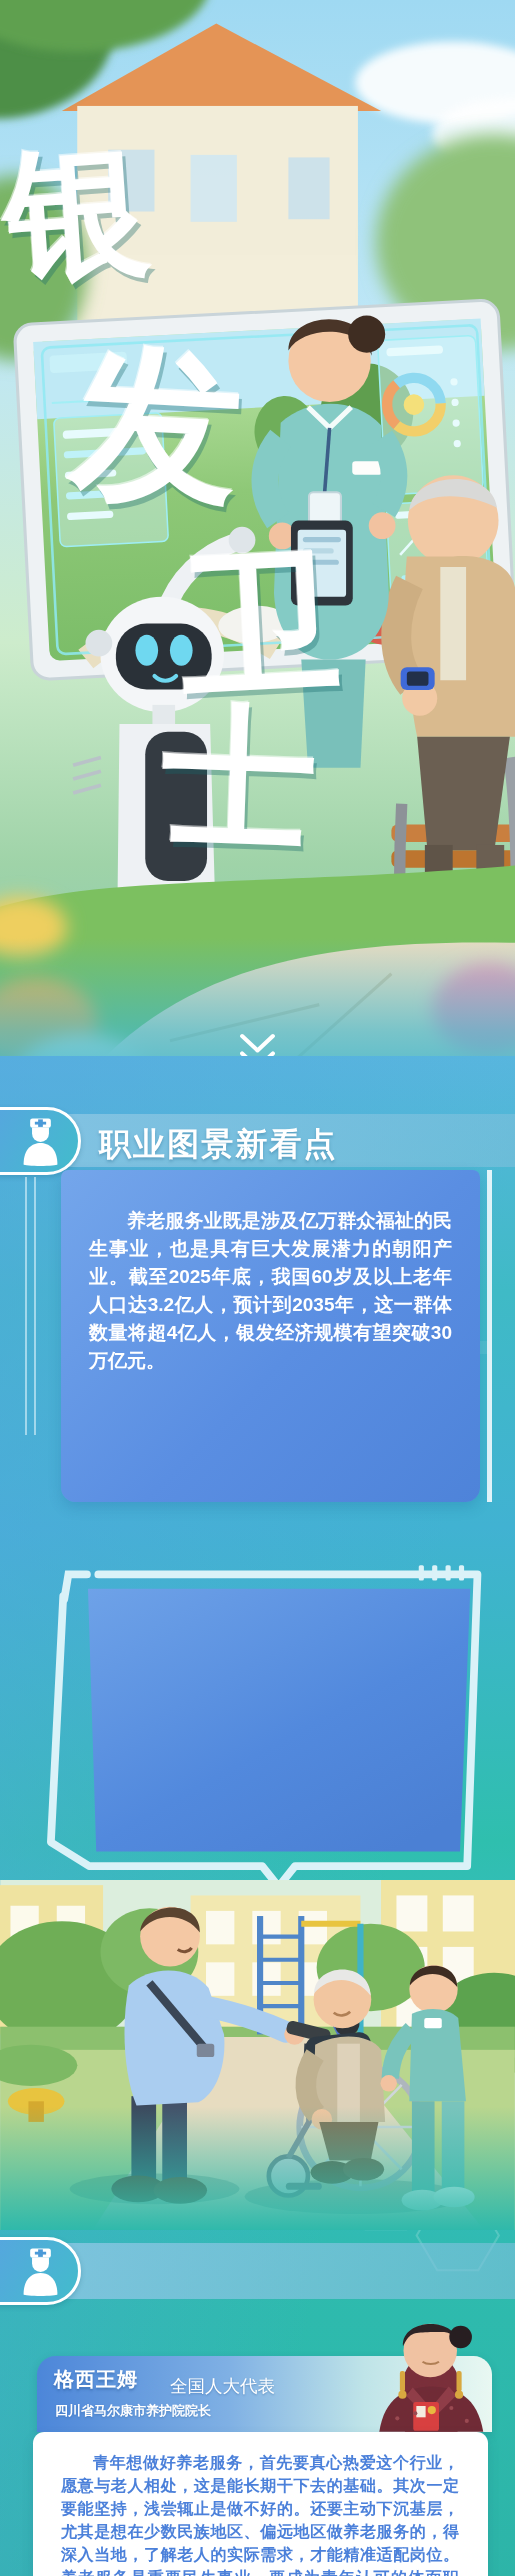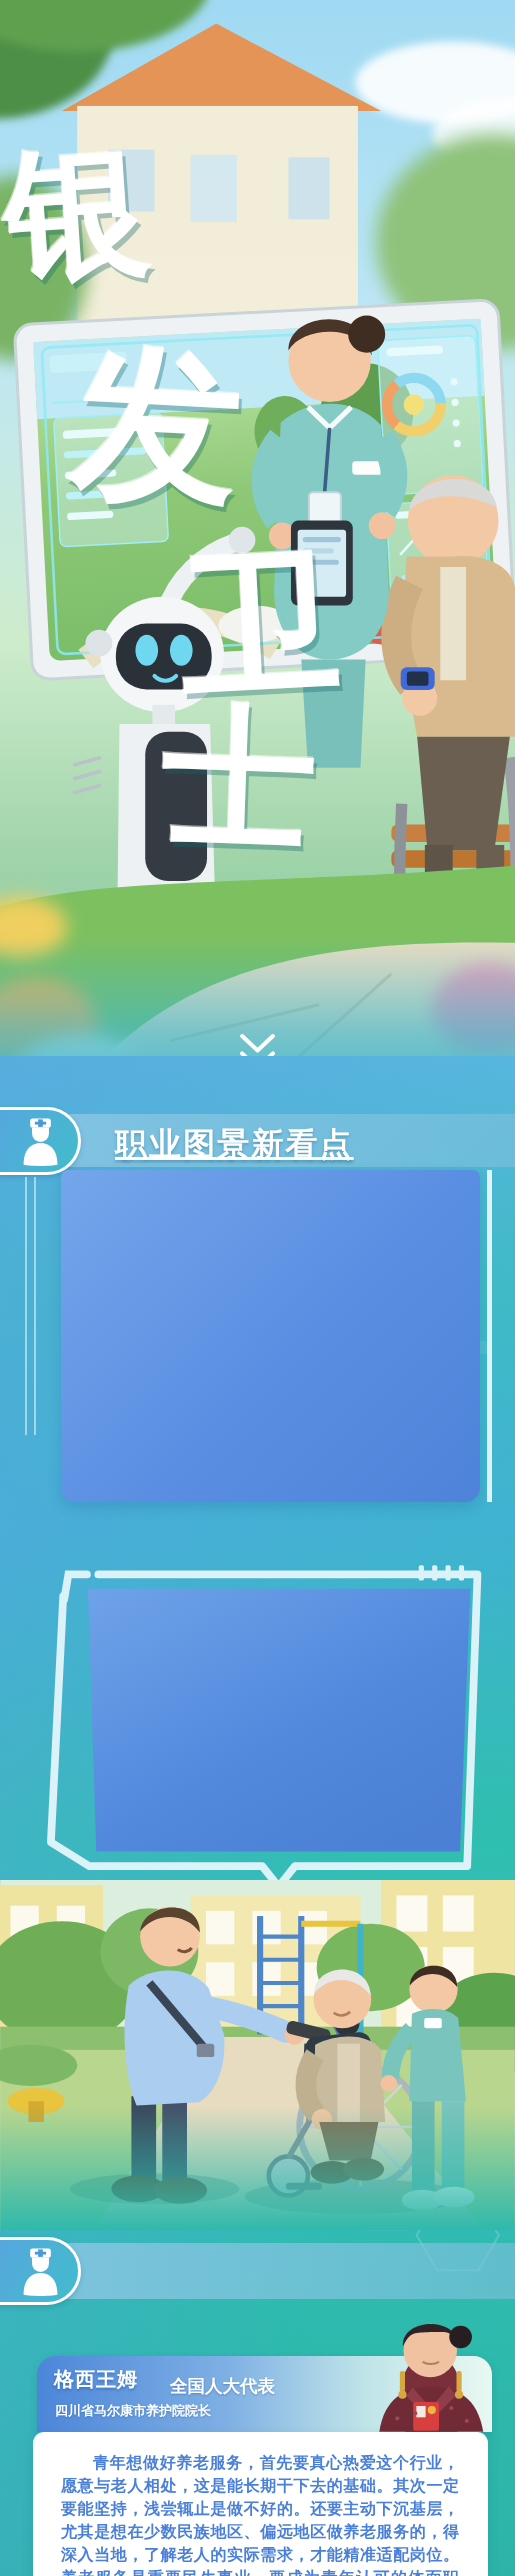--- a/index.html
+++ b/index.html
@@ -22,22 +22,22 @@
      background:
        linear-gradient(100deg,rgba(86,166,224,.55) 0%,rgba(46,194,166,0) 62%),
        linear-gradient(180deg,#58b6de 0%,#3fbac6 12%,#41b2d2 24%,#2fbfae 40%,#3db9cc 50%,#2ebbae 62%,#2db4a8 78%,#33bdac 100%);}
   .plus{position:absolute;background:rgba(255,255,255,.08);}
   .hexdec{position:absolute;opacity:.8;}
   
   .band{left:0;width:515px;height:53px;background:linear-gradient(90deg,rgba(140,199,228,.85),rgba(125,192,220,.62));}
   .icon-pill{left:-32px;width:113px;height:68px;border-radius:37px;border:3.1px solid #fff;
         background:linear-gradient(120deg,#5aa2e2,#42bccc);box-shadow:0 2.1px 5.2px rgba(20,90,120,.25);
         display:flex;align-items:center;justify-content:flex-end;padding-right:14.4px;box-sizing:border-box;}
-  .sec-title{position:absolute;left:115px;color:#fff;font-size:32px;font-weight:800;letter-spacing:2.1px;
-        text-shadow:0 2.1px 3.1px rgba(25,90,130,.35);text-decoration:underline;}
+  .sec-title{position:absolute;left:99px;color:#fff;font-size:32px;font-weight:800;letter-spacing:2.1px;
+        text-shadow:0 2.1px 3.1px rgba(25,90,130,.35);}
   
   .card1{left:61px;top:1170px;width:419px;height:332px;border-radius:7.2px 7.2px 14.4px 14.4px;
         background:linear-gradient(135deg,#74a6eb 0%,#5a8ee2 55%,#4e83d9 100%);
         box-shadow:0 5.2px 12.4px rgba(20,80,140,.18);}
   .card1 .body{position:absolute;left:28px;top:37px;width:363px;color:#fff;
         font-size:19px;font-weight:700;line-height:28px;text-align:justify;}
   .card1 p{margin:0 0 27px 0;text-indent:2em;}
   .hl{background:rgba(255,255,255,.22);border-radius:2.1px;}
   .vline{position:absolute;width:1.5px;background:rgba(235,250,255,.55);}
   .rstripe{left:487px;top:1170px;width:4.6px;height:332px;background:rgba(240,250,253,.92);}
@@ -45,21 +45,21 @@
   .qwrap{left:20.6px;top:1565px;width:474px;height:330px;}
   .qtext{position:absolute;left:77px;top:66px;width:338px;color:#fff;
         font-size:20.6px;font-weight:700;line-height:31px;}
   .qdash{border:none;border-top:1.5px dashed rgba(255,255,255,.78);margin:17.5px 0 17.5px -7.2px;width:344px;}
   
   .namecard{position:absolute;height:76px;border-radius:18.5px;box-shadow:0 3.1px 8.2px rgba(20,90,110,.20);}
   .nc1{left:37px;top:2356px;width:455px;border-radius:18.5px 18.5px 0 0;
        background:linear-gradient(90deg,#4c86d9 0%,#7fb0e4 42%,#bfe4e8 72%,#e9f8f2 100%);}
   .ename{position:absolute;color:#fff;font-size:20px;font-weight:800;letter-spacing:1px;
        text-shadow:0 1.5px 2.6px rgba(30,80,140,.45);}
-  .erole{position:absolute;color:#fff;font-size:17.5px;font-weight:700;text-shadow:0 1px 2.1px rgba(30,80,140,.4);}
+  .erole{position:absolute;color:#fff;font-size:17.5px;font-weight:400;text-shadow:0 1px 2.1px rgba(30,80,140,.4);}
   .etitle{position:absolute;color:#fff;font-size:13px;font-weight:700;text-shadow:0 1px 2.1px rgba(30,80,140,.35);}
   .whitecard{position:absolute;left:33px;width:455px;background:#fff;border-radius:11.3px 11.3px 14.4px 14.4px;
        box-shadow:0 5.2px 11.3px rgba(20,90,110,.18);}
   .answer{position:absolute;left:28px;width:398px;color:#4b80da;font-size:16px;font-weight:700;
        line-height:23px;text-align:justify;}
   .answer p{margin:0;text-indent:2em;}
   .portrait{position:absolute;}
   .chev{left:238px;top:1033px;}
 </style>
 </head>
@@ -272,20 +272,21 @@
       </g>
     </svg>
   </div>
   <div class="sec-title" style="top:1123px;">职业图景新看点</div>
   <div class="vline" style="left:25px;top:1177px;height:258px;"></div>
   <div class="vline" style="left:34px;top:1177px;height:258px;"></div>
   <div class="abs rstripe"></div>
 
   <div class="abs card1">
     <div class="body">
+      <p>养老服务业既是涉及亿万群众福祉的民生事业，也是具有巨大发展潜力的朝阳产业。截至2025年底，我国60岁及以上老年人口达3.2亿人，预计到2035年，这一群体数量将超4亿人，银发经济规模有望突破30万亿元。</p>
     </div>
   </div>
 
   <div class="abs qwrap">
     <svg width="474" height="330" viewBox="0 0 920 640">
       <defs>
         <linearGradient id="gQ" x1="0" y1="0" x2=".8" y2="1">
           <stop offset="0" stop-color="#6ea2e8"></stop>
             <stop offset=".6" stop-color="#5289dd"></stop>
             <stop offset="1" stop-color="#4b80d4"></stop>

